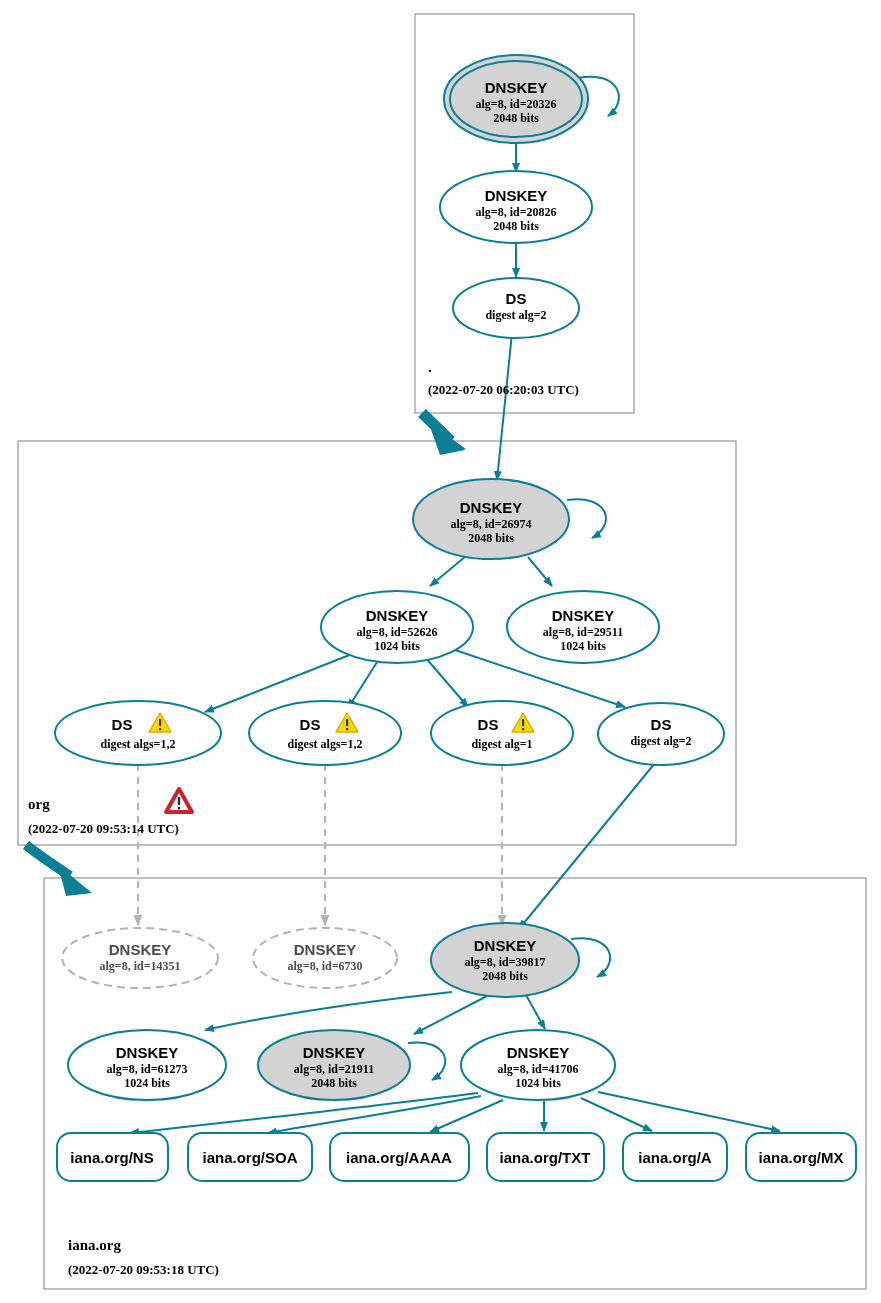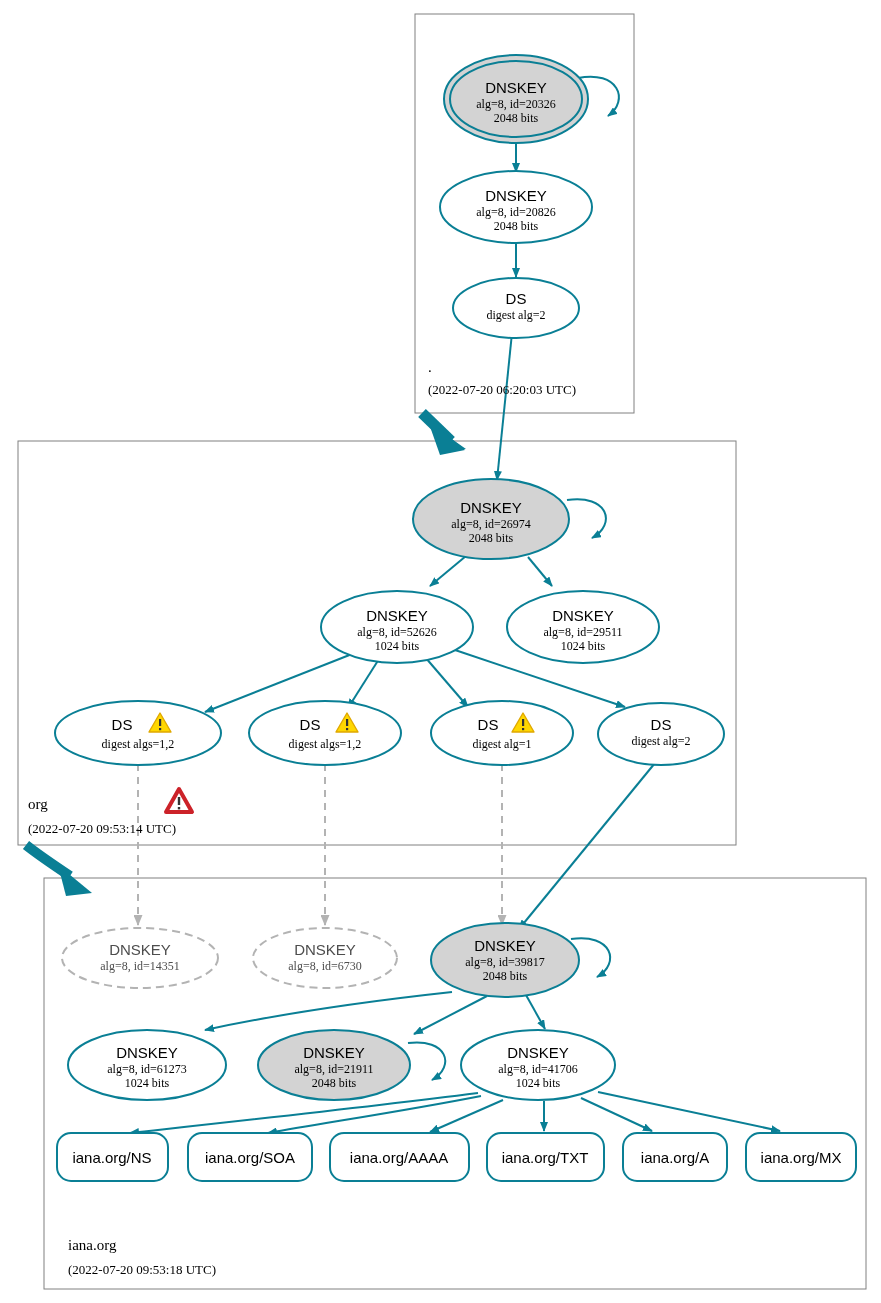--- a/index.html
+++ b/index.html
@@ -14,20 +14,21 @@
     height: 1303px;
     position: relative;
     overflow: hidden;
   }
   #canvas {
     position: absolute;
     left: 0;
     top: 0;
     width: 750px;
     height: 1303px;
+    font-weight: bold;
   }
   svg { display: block; }
 
   
   .n-title {
     font-family: "Liberation Sans", sans-serif;
     font-size: 15px;
     fill: #000000;
   }
   .n-sub {

